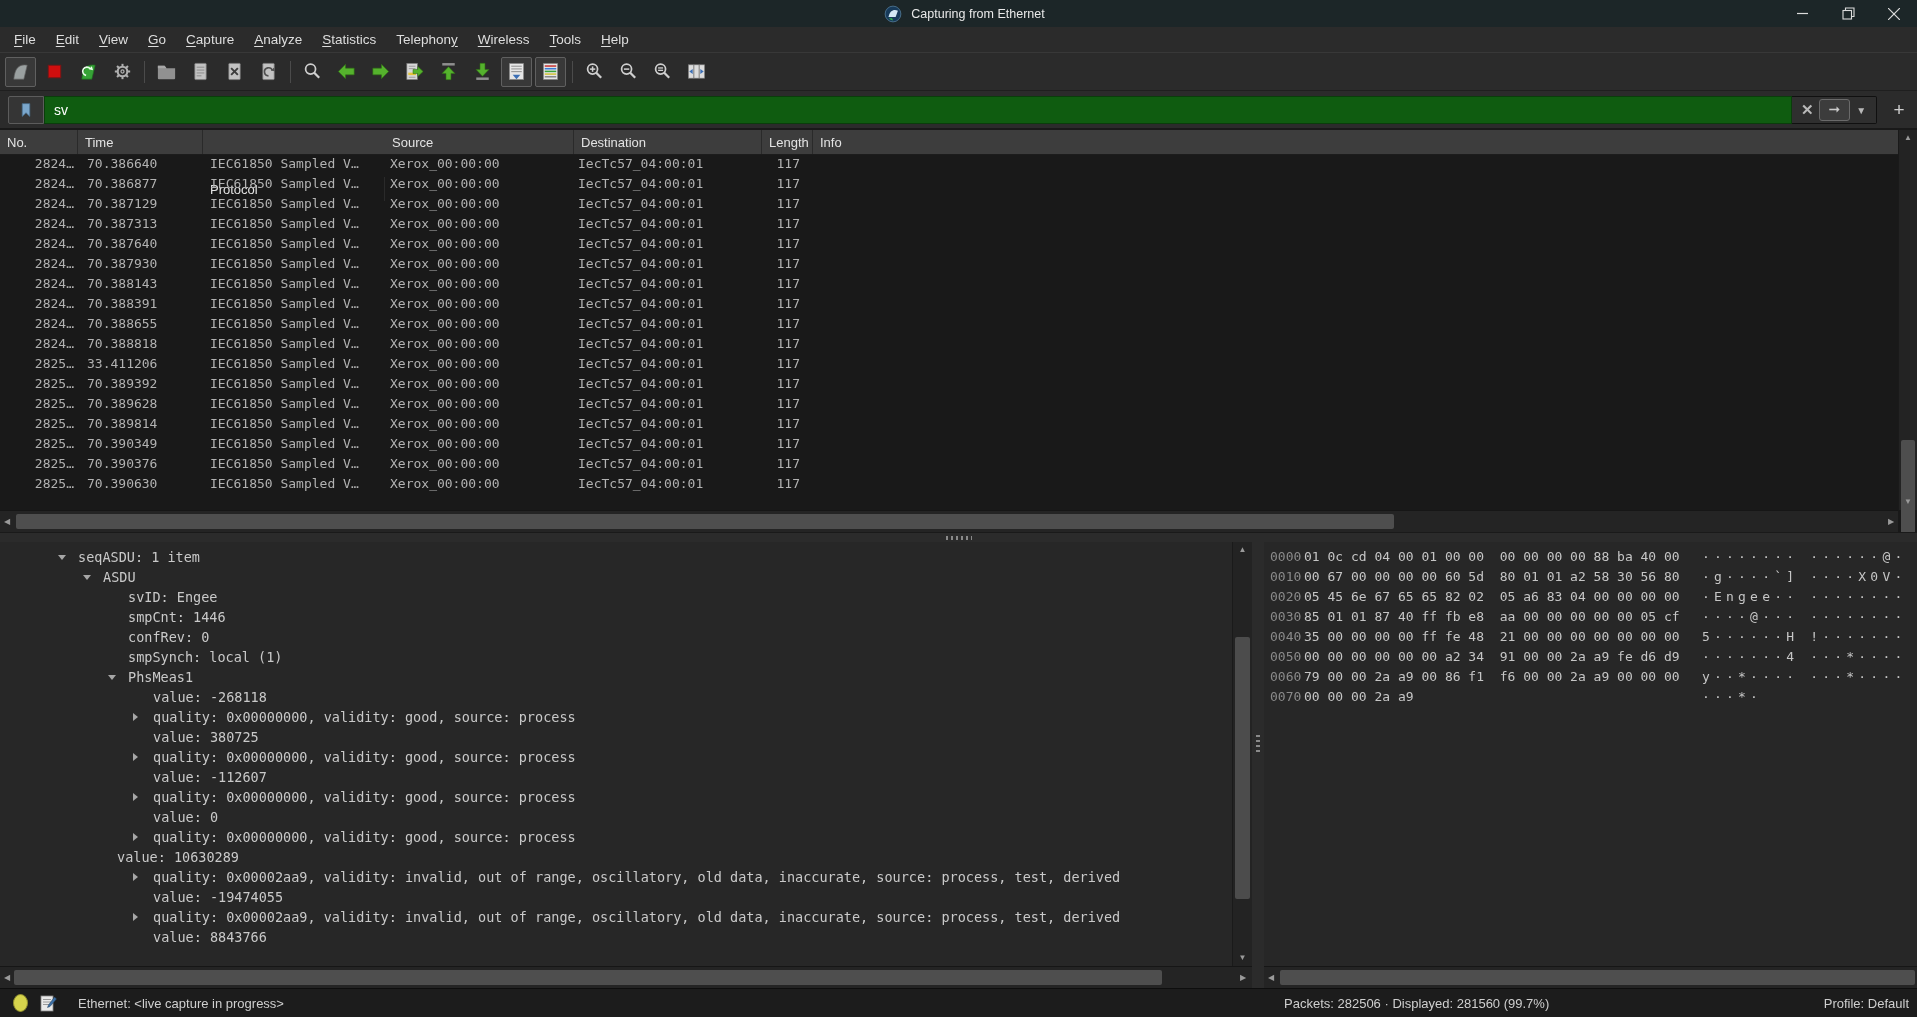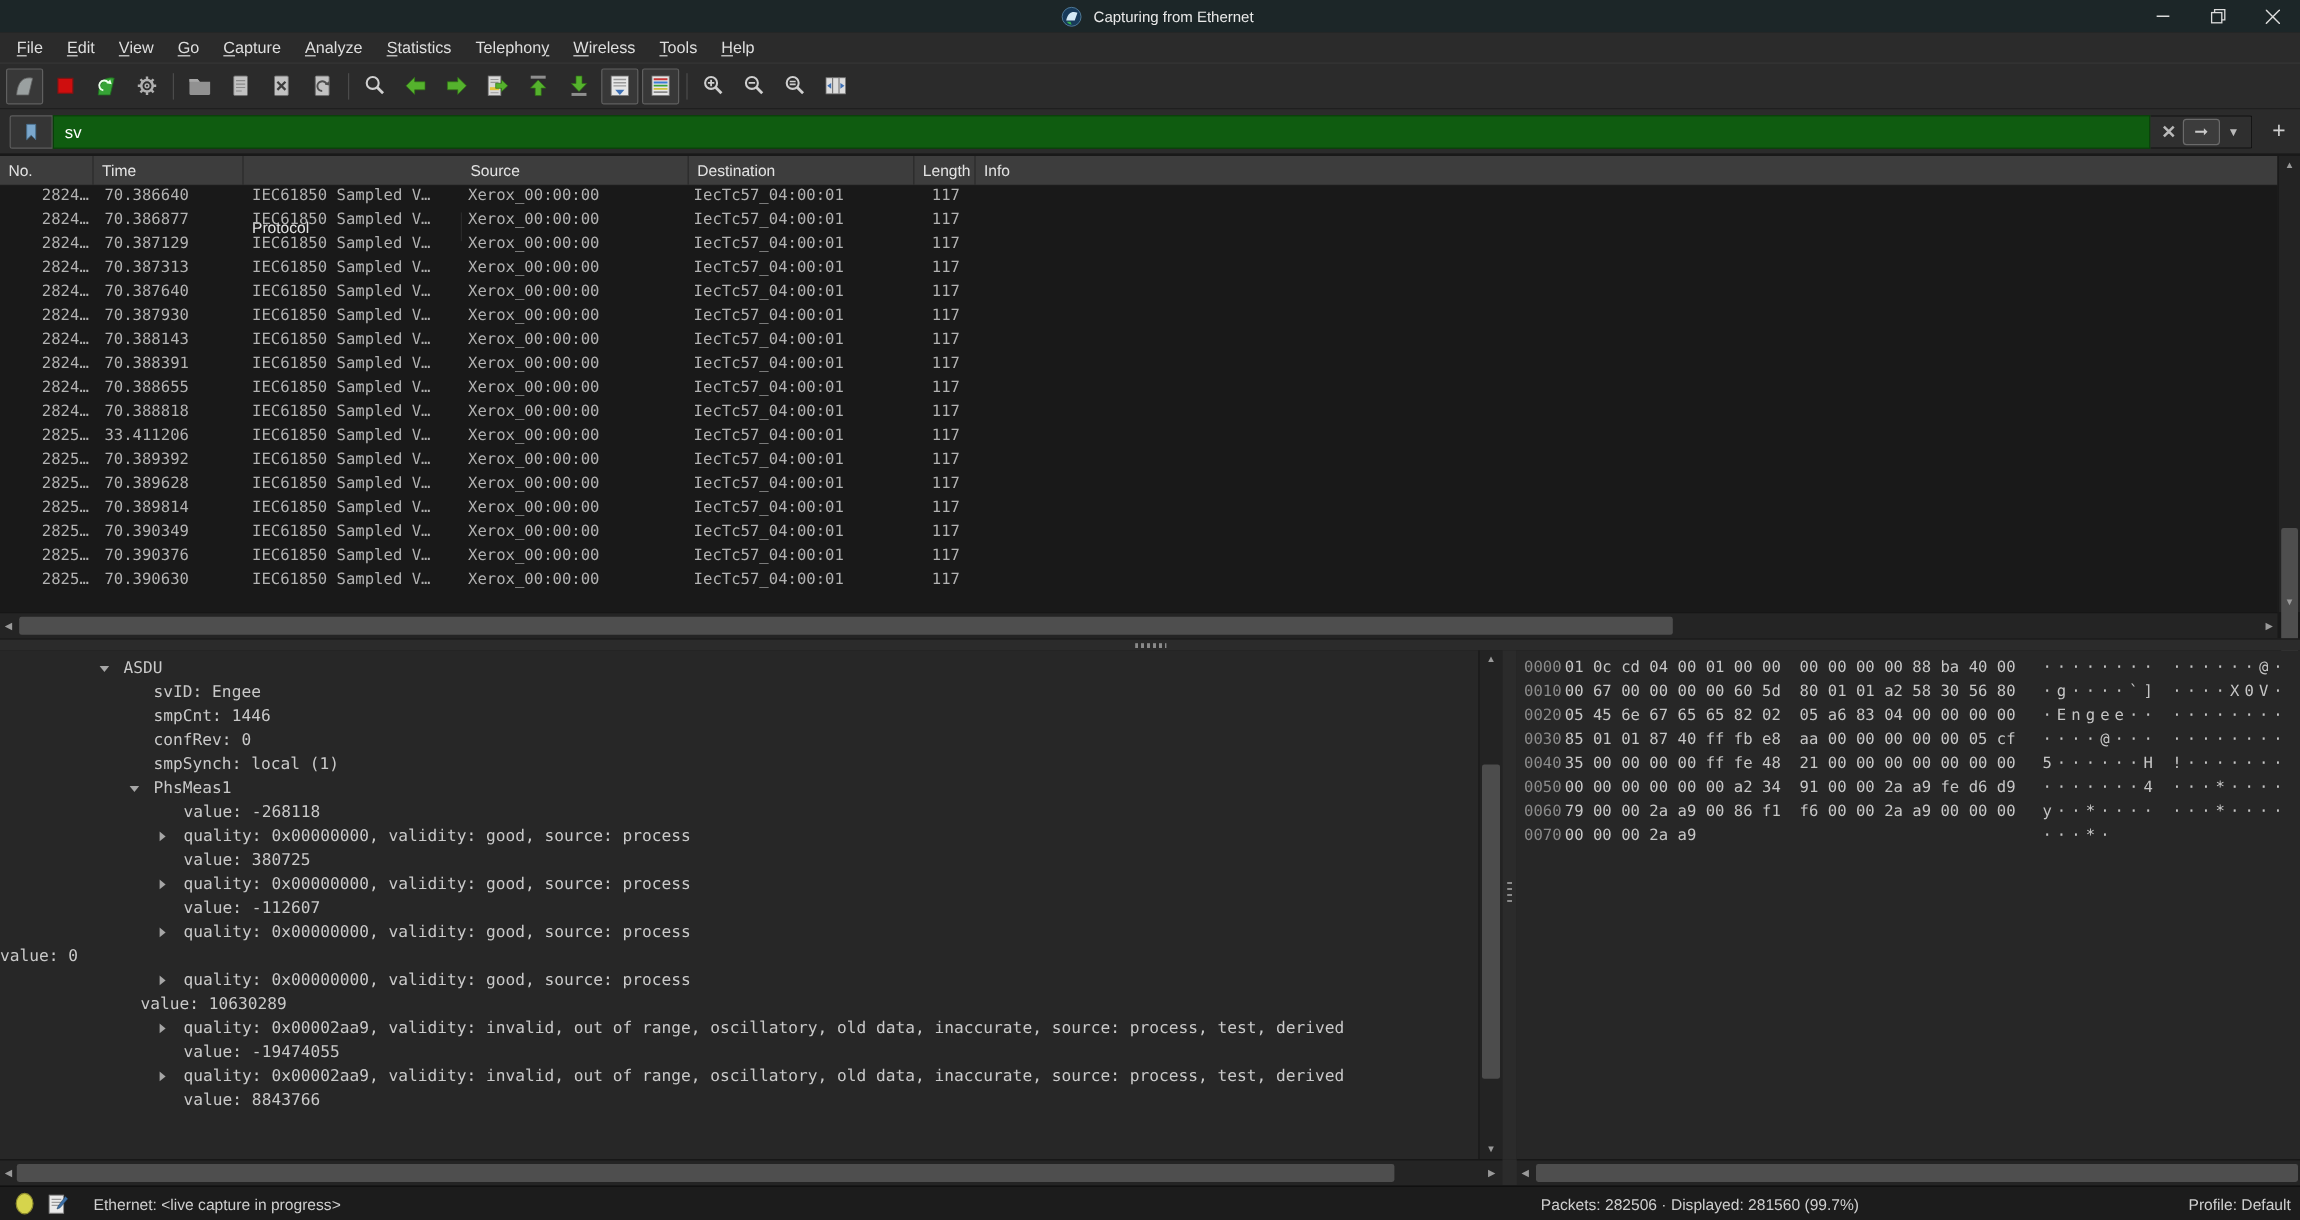--- a/index.html
+++ b/index.html
@@ -483,33 +483,34 @@
       <div class="h-arrow" style="right:0;">▶</div>
     </div>
   </div>
 
   <div class="splitter">
     <div class="grip"></div>
   </div>
 
   <div class="bottom">
     <div class="detailpane">
+        <div class="tree-line" style="padding-left: 78px;"><span class="exp-open" style="left: 58px;"></span><span>seqASDU: 1 item</span></div>
         <div class="tree-line" style="padding-left: 103px;"><span class="exp-open" style="left: 83px;"></span><span>ASDU</span></div>
         <div class="tree-line" style="padding-left: 128px;"><span>svID: Engee</span></div>
         <div class="tree-line" style="padding-left: 128px;"><span>smpCnt: 1446</span></div>
         <div class="tree-line" style="padding-left: 128px;"><span>confRev: 0</span></div>
         <div class="tree-line" style="padding-left: 128px;"><span>smpSynch: local (1)</span></div>
         <div class="tree-line" style="padding-left: 128px;"><span class="exp-open" style="left: 108px;"></span><span>PhsMeas1</span></div>
         <div class="tree-line" style="padding-left: 153px;"><span>value: -268118</span></div>
         <div class="tree-line" style="padding-left: 153px;"><span class="exp-closed" style="left: 133px;"></span><span>quality: 0x00000000, validity: good, source: process</span></div>
         <div class="tree-line" style="padding-left: 153px;"><span>value: 380725</span></div>
         <div class="tree-line" style="padding-left: 153px;"><span class="exp-closed" style="left: 133px;"></span><span>quality: 0x00000000, validity: good, source: process</span></div>
         <div class="tree-line" style="padding-left: 153px;"><span>value: -112607</span></div>
         <div class="tree-line" style="padding-left: 153px;"><span class="exp-closed" style="left: 133px;"></span><span>quality: 0x00000000, validity: good, source: process</span></div>
-        <div class="tree-line" style=""><span>value: 0</span></div>
+        <div class="tree-line" style="padding-left: 153px;"><span>value: 0</span></div>
         <div class="tree-line" style="padding-left: 153px;"><span class="exp-closed" style="left: 133px;"></span><span>quality: 0x00000000, validity: good, source: process</span></div>
         <div class="tree-line" style="padding-left: 117px;"><span>value: 10630289</span></div>
         <div class="tree-line" style="padding-left: 153px;"><span class="exp-closed" style="left: 133px;"></span><span>quality: 0x00002aa9, validity: invalid, out of range, oscillatory, old data, inaccurate, source: process, test, derived</span></div>
         <div class="tree-line" style="padding-left: 153px;"><span>value: -19474055</span></div>
         <div class="tree-line" style="padding-left: 153px;"><span class="exp-closed" style="left: 133px;"></span><span>quality: 0x00002aa9, validity: invalid, out of range, oscillatory, old data, inaccurate, source: process, test, derived</span></div>
         <div class="tree-line" style="padding-left: 153px;"><span>value: 8843766</span></div>
       </div>
     <div class="d-vsb">
       <div class="sb-arrow" style="top:1px;">▲</div>
       <div class="thumb"></div>

